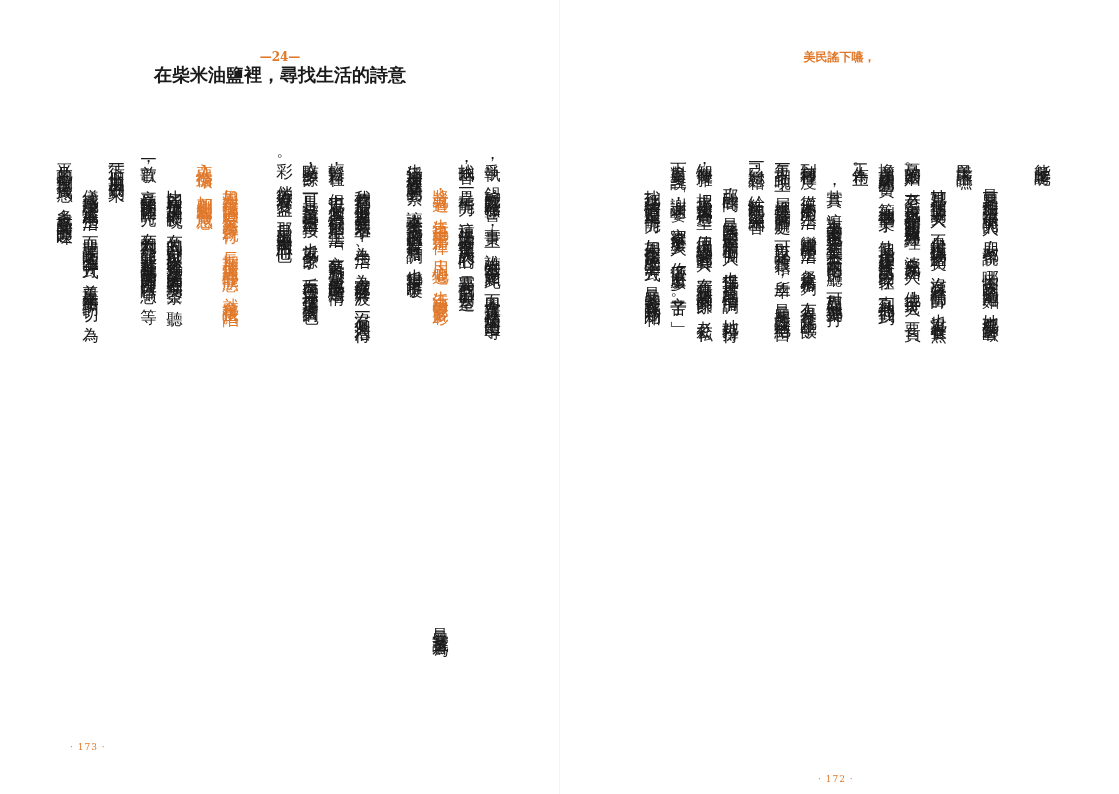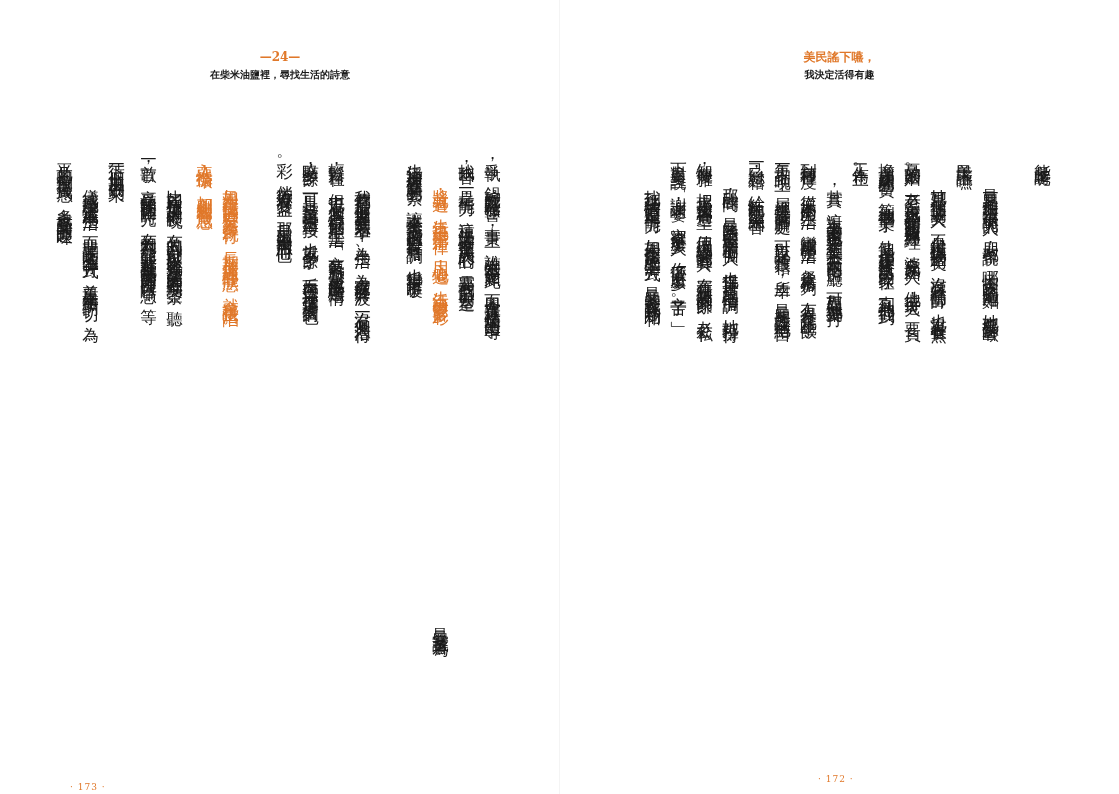--- a/index.html
+++ b/index.html
@@ -3,44 +3,43 @@
 <meta charset="utf-8">
 <style>
   html, body { margin: 0; padding: 0; background: #ffffff; }
   body { width: 1119px; height: 794px; position: relative; overflow: hidden;
          font-family: "DejaVu Serif", "Liberation Serif", serif; color: #1a1a1a; }
   .page { position: absolute; top: 0; height: 692px; }
   #page-left { left: 0; width: 560px; }
   #page-right { left: 560px; width: 559px; }
   .header { position: absolute; top: 48px; left: 0; right: 0; text-align: center; }
   .header .chapter { font-size: 12px; color: #e0782a; font-weight: bold; line-height: 18px; }
-  .header .title { font-size: 10px; font-weight: bold; color: #1a1a1a; line-height: 18px; }
+  .header .title { font-size: 18px; font-weight: bold; color: #1a1a1a; line-height: 18px; }
   .col { position: absolute; writing-mode: vertical-rl; font-size: 16.5px; line-height: 26px;
          letter-spacing: 2.6px; white-space: nowrap; }
   .col.hl { color: #e0782a; }
   .folio { position: absolute; top: 742px; font-size: 9px; color: #e0782a; letter-spacing: 1px; }
   .spine { position: absolute; left: 559px; top: 0; width: 1px; height: 794px; background: #f4f4f4; }
 </style>
 </head>
 <body>
 
 <div class="page" id="page-left">
   <div class="header">
     <div class="chapter">—24—</div>
     <div class="title">在柴米油鹽裡，尋找生活的詩意</div>
   </div>
-  <div class="folio" style="left:70px;margin-top:40px;">· 173 ·</div>
+  <div class="folio" style="left:70px;">· 173 ·</div>
 </div>
 
 <div class="spine"></div>
 
 <div class="page" id="page-right">
   <div class="header">
     <div class="chapter">美民謠下嚥，</div>
-    <div class="title">我決定活得有趣</div>
   </div>
   <div class="folio" style="left:258px;margin-top:32px;">· 172 ·</div>
 </div>
 
 <div id="columns">
     <div class="col" style="left: 479px; top: 150px;">爭執，鍋碗瓢盆叮噹作響。事實上，誰的生活不是如此？而學會在這種枯燥的生活中尋</div>
     <div class="col" style="left: 453px; top: 150px;">找幽香，是一種能力，這種生活的靈性是源於內心的，需要我們自己去塑造。</div>
     <div class="col hl" style="left: 427px; top: 176px;">將就著過，生活也只能千篇一律；用心地過，生活自然豐富多彩。</div>
     <div class="col" style="left: 427px; top: 615px;">曼曼嘗試著為</div>
     <div class="col" style="left: 401px; top: 150px;">生活增加各種新鮮的元素，讓本來雞毛蒜皮的日常變得有格調，也變得更溫暖了。</div>

